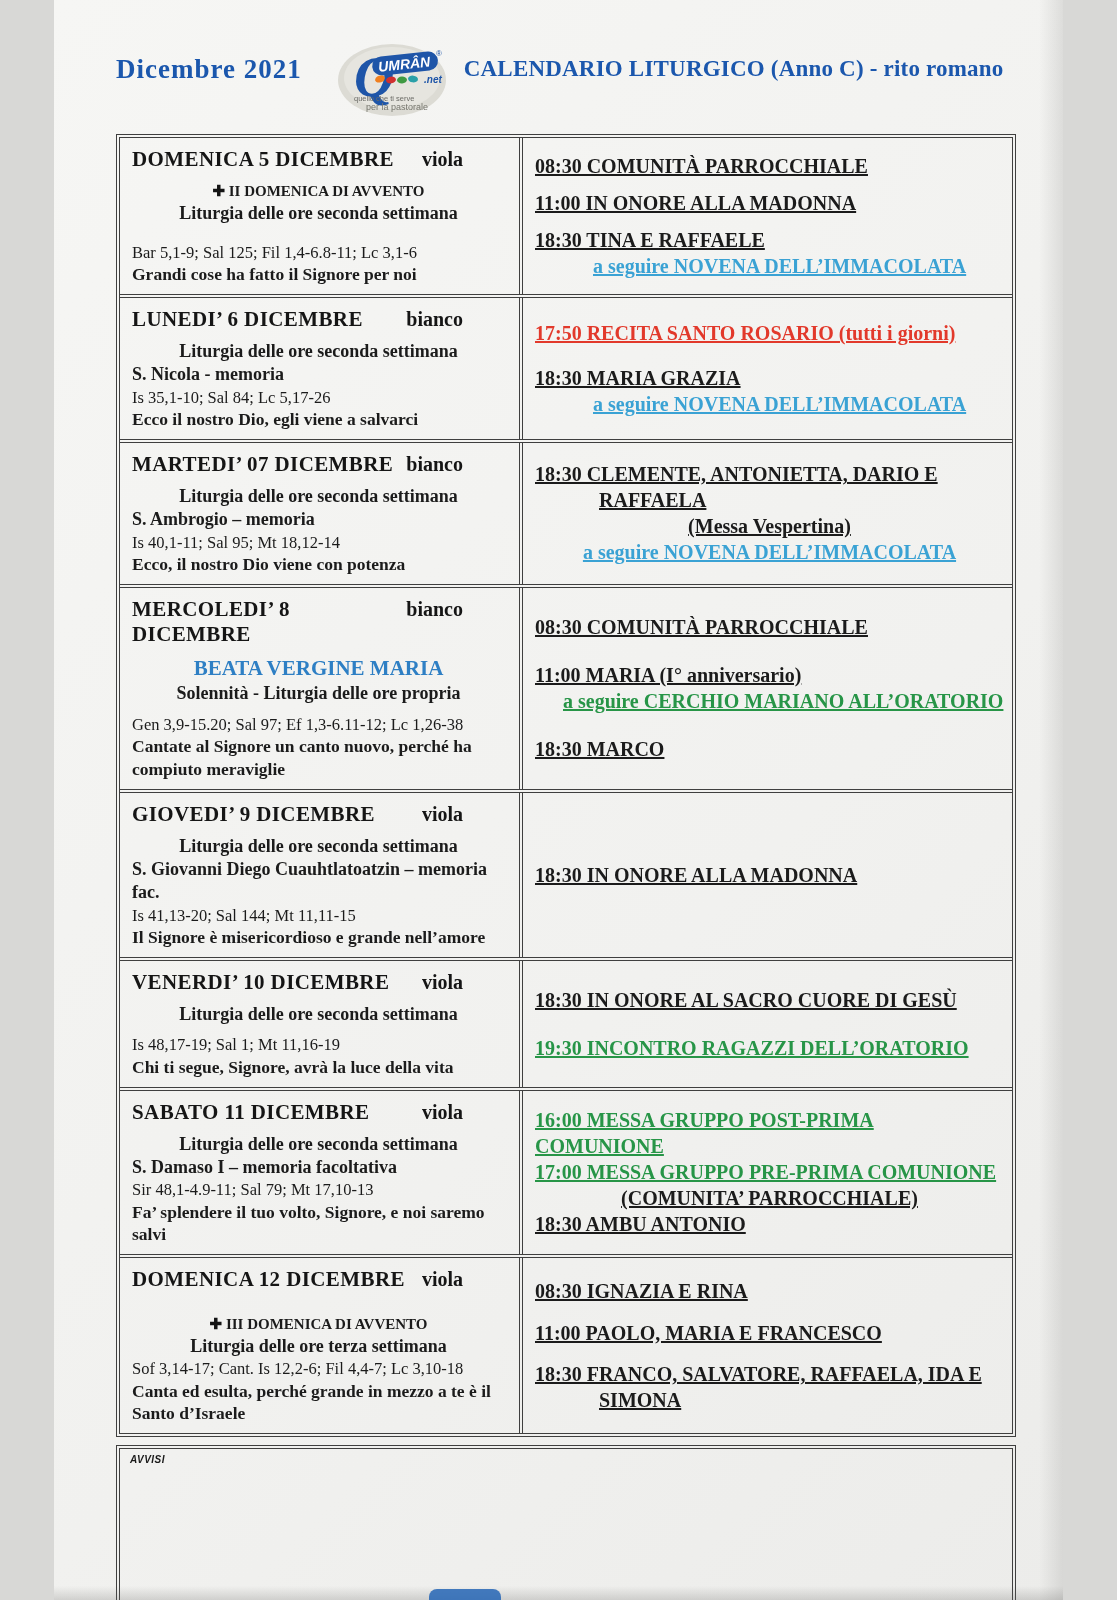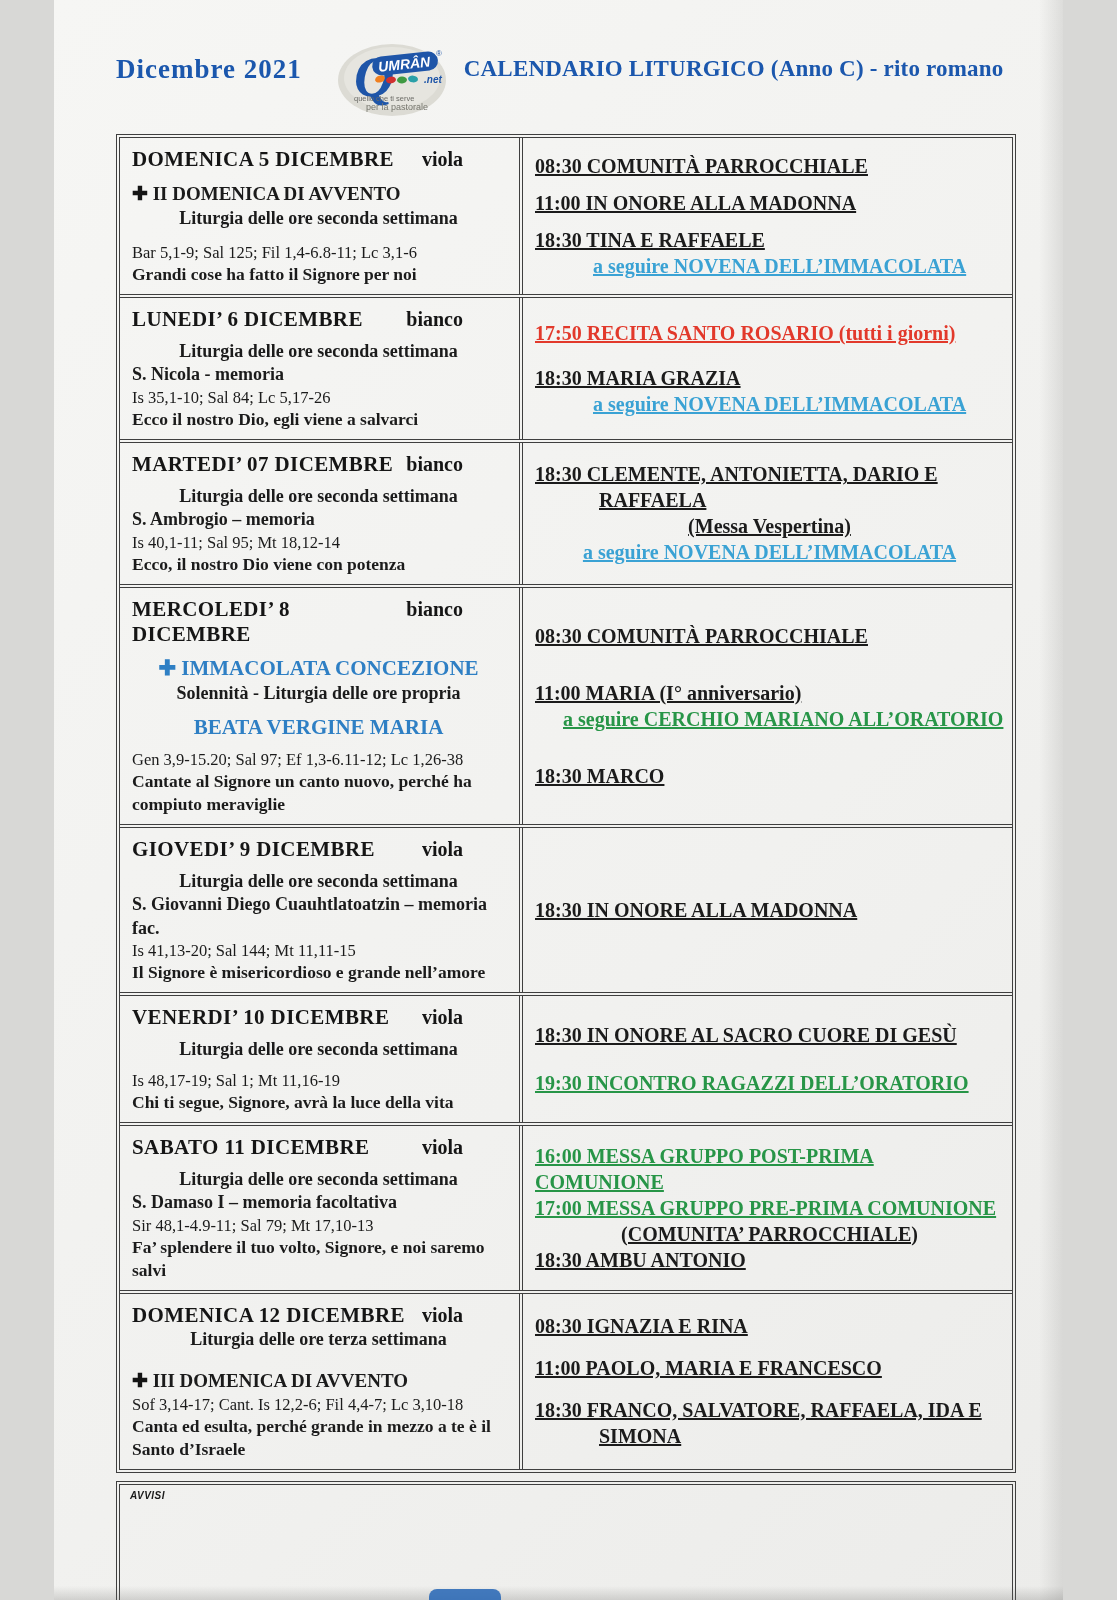--- a/index.html
+++ b/index.html
@@ -53,21 +53,21 @@
   }
   .cell-right {
     flex: 1; padding: 6px 8px 6px 12px;
     display: flex; flex-direction: column; justify-content: space-evenly;
   }
   .day-header { display: flex; justify-content: space-between; align-items: baseline; }
   .day-name { font-size: 21px; font-weight: 700; color: #151515; letter-spacing: 0.4px; }
   .color-label { font-size: 20px; font-weight: 700; color: #151515; padding-right: 42px; }
 
   .dl { line-height: 1.3; color: #1b1b1b; }
-  .dl.feria { text-align: left; font-weight: 700; font-size: 19px; margin-top: 10px; }
+  .dl.feria { text-align: center; font-weight: 700; font-size: 15px; margin-top: 10px; }
   .dl.feast { text-align: center; font-weight: 700; font-size: 21px; color: #2e7fc4; margin-top: 8px; }
   .dl.center-bold { text-align: center; font-weight: 700; font-size: 18px; }
   .dl.memorial { font-weight: 700; font-size: 18px; }
   .dl.readings { font-size: 16.5px; }
   .dl.response { font-weight: 700; font-size: 17.5px; }
   .dl.gap-before { margin-top: auto; padding-top: 8px; }
   .cross-icon { font-weight: 700; }
   .cross-black { color: #141414; }
   .cross-blue { color: #2e7fc4; }
 
@@ -191,23 +191,22 @@
               <div class="entry center" style="color: rgb(58, 162, 212);">a seguire NOVENA DELL’IMMACOLATA</div>
             </div>
           </div>
         </div>
         <div class="day-row" style="min-height: 194px;">
           <div class="cell-left">
             <div class="day-header">
               <span class="day-name">MERCOLEDI’ 8 DICEMBRE</span>
               <span class="color-label">bianco</span>
             </div>
-            <div class="dl feast"><span class="cross-icon cross-blue">✚ </span><span>IMMACOLATA CONCEZIONE</span></div>
+            <div class="dl feast"><span>BEATA VERGINE MARIA</span></div>
             <div class="dl center-bold"><span>Solennità - Liturgia delle ore propria</span></div>
-            <div class="dl feast"><span>BEATA VERGINE MARIA</span></div>
             <div class="dl readings gap-before"><span>Gen 3,9-15.20; Sal 97; Ef 1,3-6.11-12; Lc 1,26-38</span></div>
             <div class="dl response"><span>Cantate al Signore un canto nuovo, perché ha compiuto meraviglie</span></div>
           </div>
           <div class="cell-right">
             <div class="entry-group">
               <div class="entry" style="color: rgb(27, 27, 27);">08:30 COMUNITÀ PARROCCHIALE</div>
             </div>
             <div class="entry-group">
               <div class="entry" style="color: rgb(27, 27, 27);">11:00 MARIA (I° anniversario)</div>
               <div class="entry indent-sm" style="color: rgb(39, 149, 71);">a seguire CERCHIO MARIANO ALL’ORATORIO</div>
@@ -272,22 +271,22 @@
               <div class="entry" style="color: rgb(27, 27, 27);">18:30 AMBU ANTONIO</div>
             </div>
           </div>
         </div>
         <div class="day-row" style="min-height: 175px;">
           <div class="cell-left">
             <div class="day-header">
               <span class="day-name">DOMENICA 12 DICEMBRE</span>
               <span class="color-label">viola</span>
             </div>
+            <div class="dl feria gap-before"><span class="cross-icon cross-black">✚ </span><span>III DOMENICA DI AVVENTO</span></div>
             <div class="dl center-bold"><span>Liturgia delle ore terza settimana</span></div>
-            <div class="dl feria gap-before"><span class="cross-icon cross-black">✚ </span><span>III DOMENICA DI AVVENTO</span></div>
             <div class="dl readings"><span>Sof 3,14-17; Cant. Is 12,2-6; Fil 4,4-7; Lc 3,10-18</span></div>
             <div class="dl response"><span>Canta ed esulta, perché grande in mezzo a te è il Santo d’Israele</span></div>
           </div>
           <div class="cell-right">
             <div class="entry-group">
               <div class="entry" style="color: rgb(27, 27, 27);">08:30 IGNAZIA E RINA</div>
             </div>
             <div class="entry-group">
               <div class="entry" style="color: rgb(27, 27, 27);">11:00 PAOLO, MARIA E FRANCESCO</div>
             </div>

